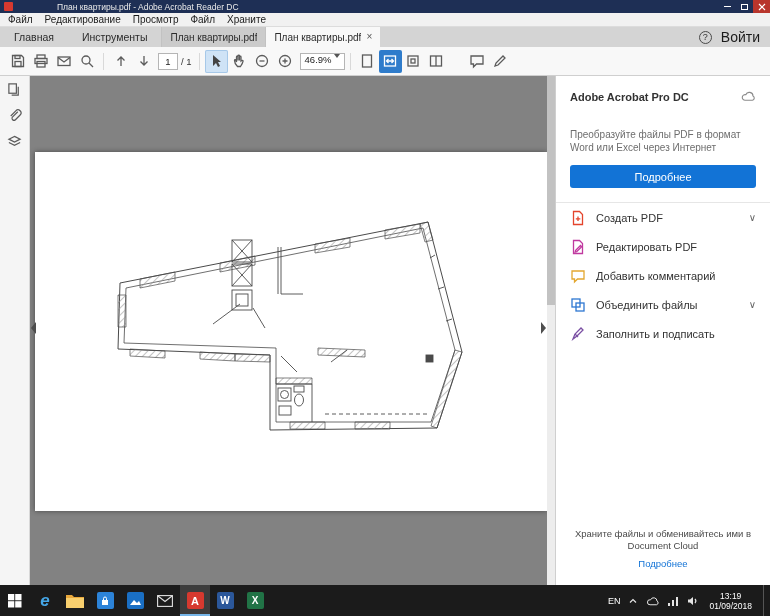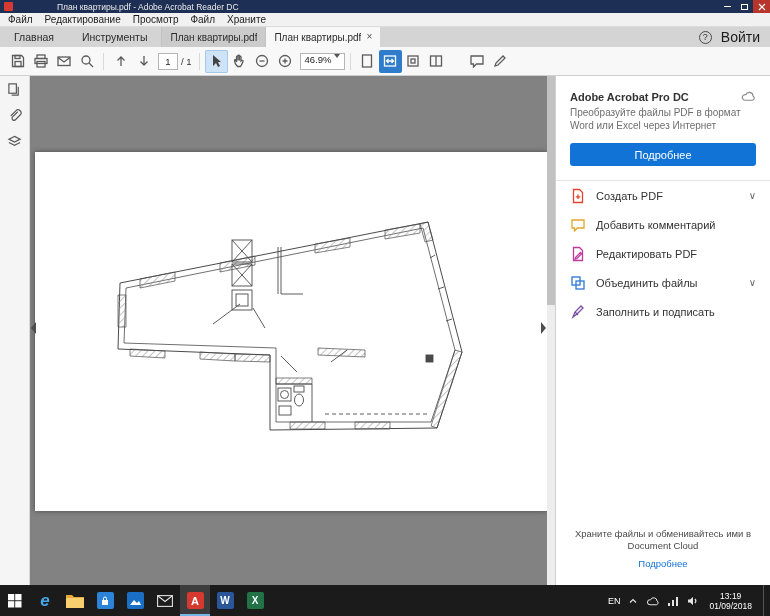--- a/index.html
+++ b/index.html
@@ -63,21 +63,21 @@
 
   
   .right-panel { position:absolute; right:0; top:0; bottom:0; width:215px; background:#ffffff; border-left:1px solid #cfcfcf; }
   .export-row { display:flex; align-items:center; gap:9px; height:38px; padding:0 14px; border-bottom:1px solid #e6e6e6; }
   .plabel { font-size:11.5px; color:#323232; }
   .chev { margin-left:auto; color:#666; font-size:10px; }
   .promo { padding:12px 14px 14px 14px; border-bottom:1px solid #e6e6e6; }
   .promo-head { display:flex; align-items:center; }
   .promo-title { font-size:11px; font-weight:bold; color:#323232; }
   .promo-ico { margin-left:auto; }
-  .promo-desc { margin-top:0; font-size:10px; color:#6e6e6e; line-height:13px; }
+  .promo-desc { margin-top:22px; font-size:10px; color:#6e6e6e; line-height:13px; }
   .promo-btn { margin-top:11px; height:23px; background:#1273d6; border-radius:3px; color:#fff; font-size:11px; display:flex; align-items:center; justify-content:center; }
   .tool-row { display:flex; align-items:center; gap:10px; height:29px; padding:0 14px; font-size:11px; color:#323232; }
   .tool-row svg { flex:0 0 auto; }
   .panel-footer { position:absolute; left:14px; right:14px; bottom:16px; text-align:center; }
   .footer-text { font-size:9.5px; font-weight:normal; color:#4a4a4a; line-height:12px; }
   .footer-link { margin-top:6px; font-size:9.5px; color:#1273d6; }
 
   
   .taskbar { position:absolute; left:0; right:0; bottom:0; height:31px; background:#1b1b1b; display:flex; align-items:stretch; }
   .tb-cell { width:30px; display:flex; align-items:center; justify-content:center; }
@@ -337,31 +337,31 @@
 
       <div class="tool-row">
         <svg width="16" height="16" viewBox="0 0 16 16" stroke="#e4442c" fill="none" stroke-width="1.3">
             <path d="M3.5 1.5h6l3 3v10h-9z"></path>
             <path d="M8 6.5v4.5M5.8 8.8h4.5"></path>
           </svg>
         <span>Создать PDF</span>
         <span class="chev">∨</span>
       </div>
       <div class="tool-row">
-        <svg width="16" height="16" viewBox="0 0 16 16" stroke="#e3a72f" fill="none" stroke-width="1.3">
-            <path d="M2 3h12v8H7.5l-3 3v-3H2z"></path>
-          </svg>
-        <span>Добавить комментарий</span>
-      </div>
-      <div class="tool-row">
         <svg width="16" height="16" viewBox="0 0 16 16" stroke="#c0399f" fill="none" stroke-width="1.3">
             <path d="M3.5 1.5h6l3 3v10h-9z"></path>
             <path d="M5.5 11.5l5-5 1.2 1.2-5 5-1.6.4z"></path>
           </svg>
         <span>Редактировать PDF</span>
+      </div>
+      <div class="tool-row">
+        <svg width="16" height="16" viewBox="0 0 16 16" stroke="#e3a72f" fill="none" stroke-width="1.3">
+            <path d="M2 3h12v8H7.5l-3 3v-3H2z"></path>
+          </svg>
+        <span>Добавить комментарий</span>
       </div>
       <div class="tool-row">
         <svg width="16" height="16" viewBox="0 0 16 16" stroke="#2d77d2" fill="none" stroke-width="1.3">
             <rect x="2" y="2" width="8" height="8"></rect>
             <rect x="6" y="6" width="8" height="8"></rect>
           </svg>
         <span>Объединить файлы</span>
         <span class="chev">∨</span>
       </div>
       <div class="tool-row">

